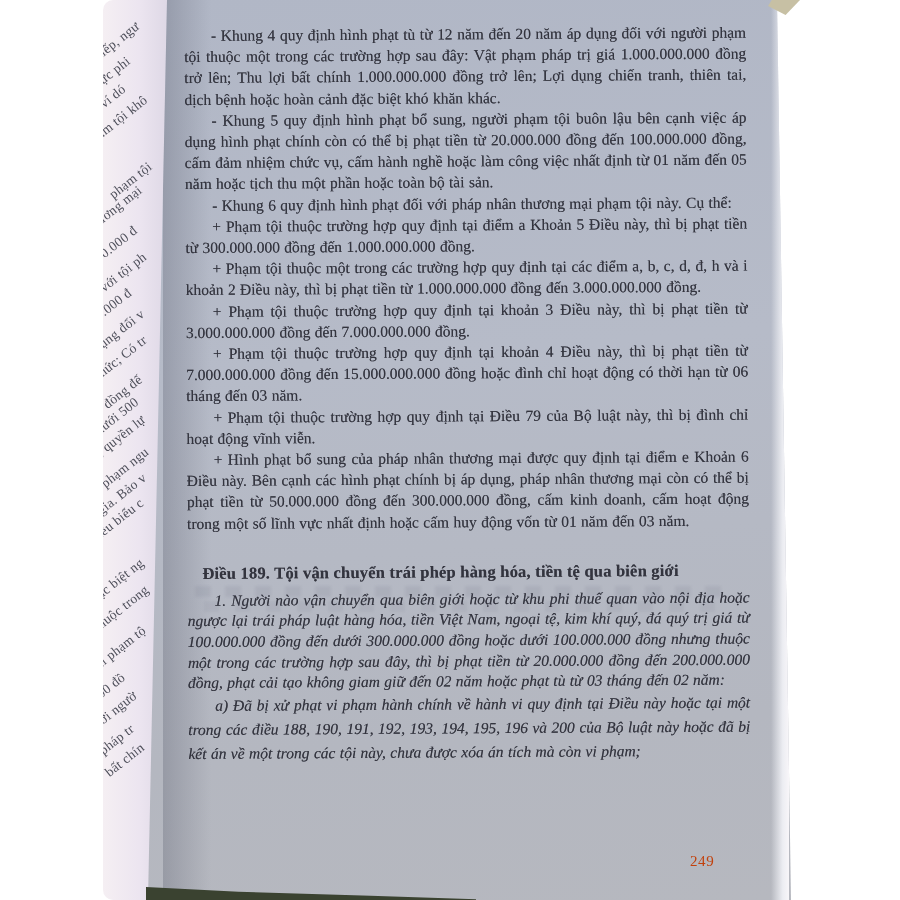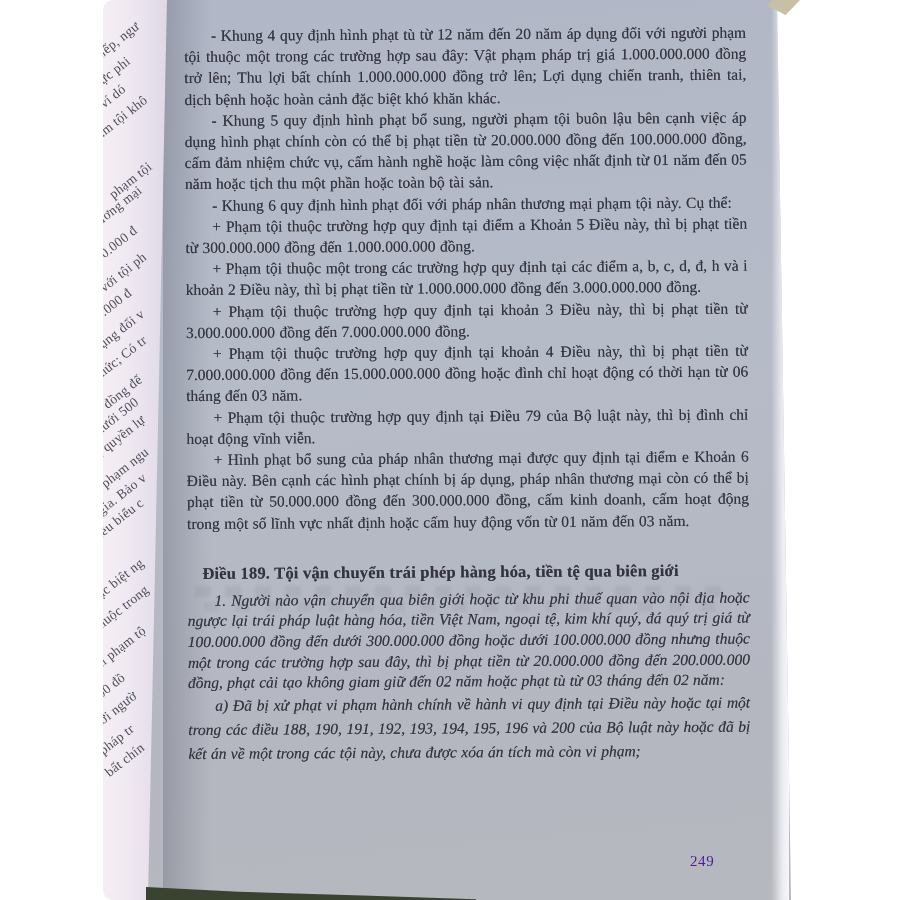--- a/index.html
+++ b/index.html
@@ -32,21 +32,21 @@
   .clause{font-style:italic;line-height:20.6px !important;}
   .clause-a{line-height:24px !important;}
 
   
   .bleed{position:absolute;left:195px;top:584px;width:535px;height:30px;opacity:.85;
          background:
            repeating-linear-gradient(90deg,rgba(70,72,95,.10) 0 16px,rgba(70,72,95,0) 16px 30px) 0 2px/100% 11px no-repeat,
            repeating-linear-gradient(90deg,rgba(70,72,95,.08) 9px 24px,rgba(70,72,95,0) 24px 40px) 0 17px/100% 11px no-repeat;
          filter:blur(1.6px);}
 
-  .page-number{position:absolute;left:690px;top:853px;font-size:15px;color:#4c1d95;letter-spacing:.6px;}
+  .page-number{position:absolute;left:690px;top:853px;font-size:15px;color:#c2410c;letter-spacing:.6px;}
 
   
   .cover-wedge{position:absolute;left:146px;top:884px;width:330px;height:16px;background:#3a4230;
                clip-path:polygon(0 18%,28% 48%,68% 74%,100% 96%,100% 100%,0 100%);}
   
   .cover-corner{position:absolute;left:768px;top:0;width:32px;height:15px;background:#c7c0a4;
                 clip-path:polygon(12% 0,100% 0,55% 100%,0 40%);}
 </style>
 </head>
 <body>

